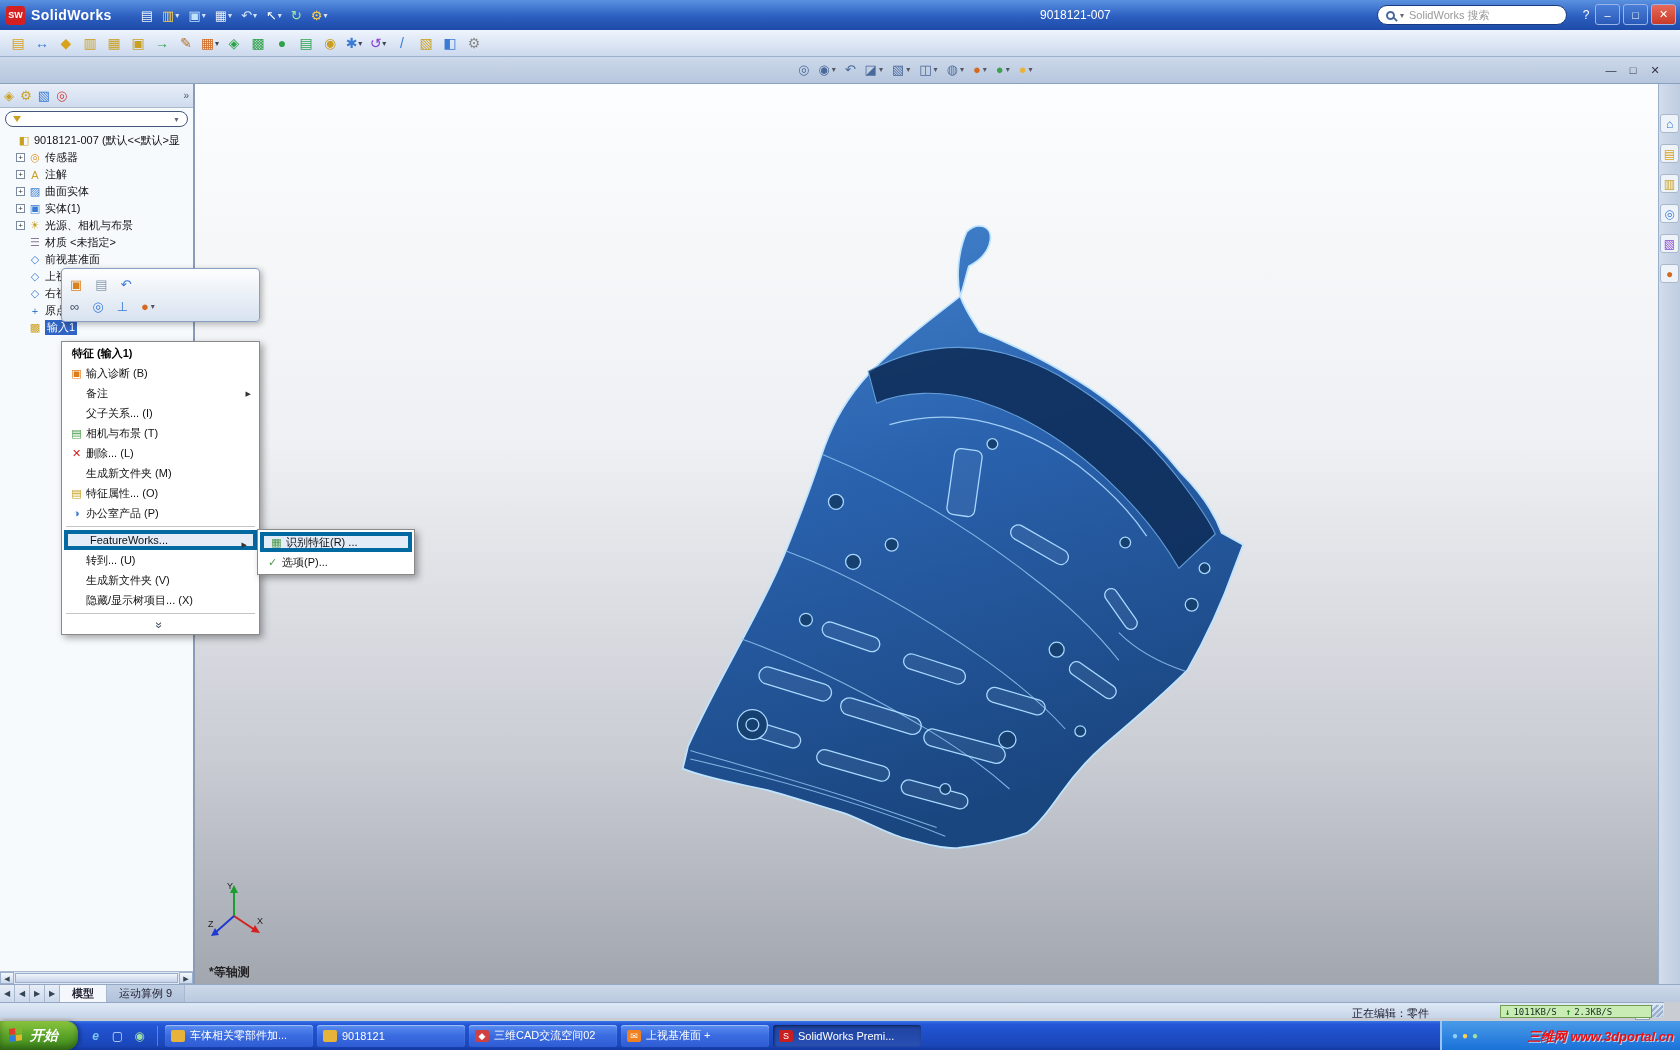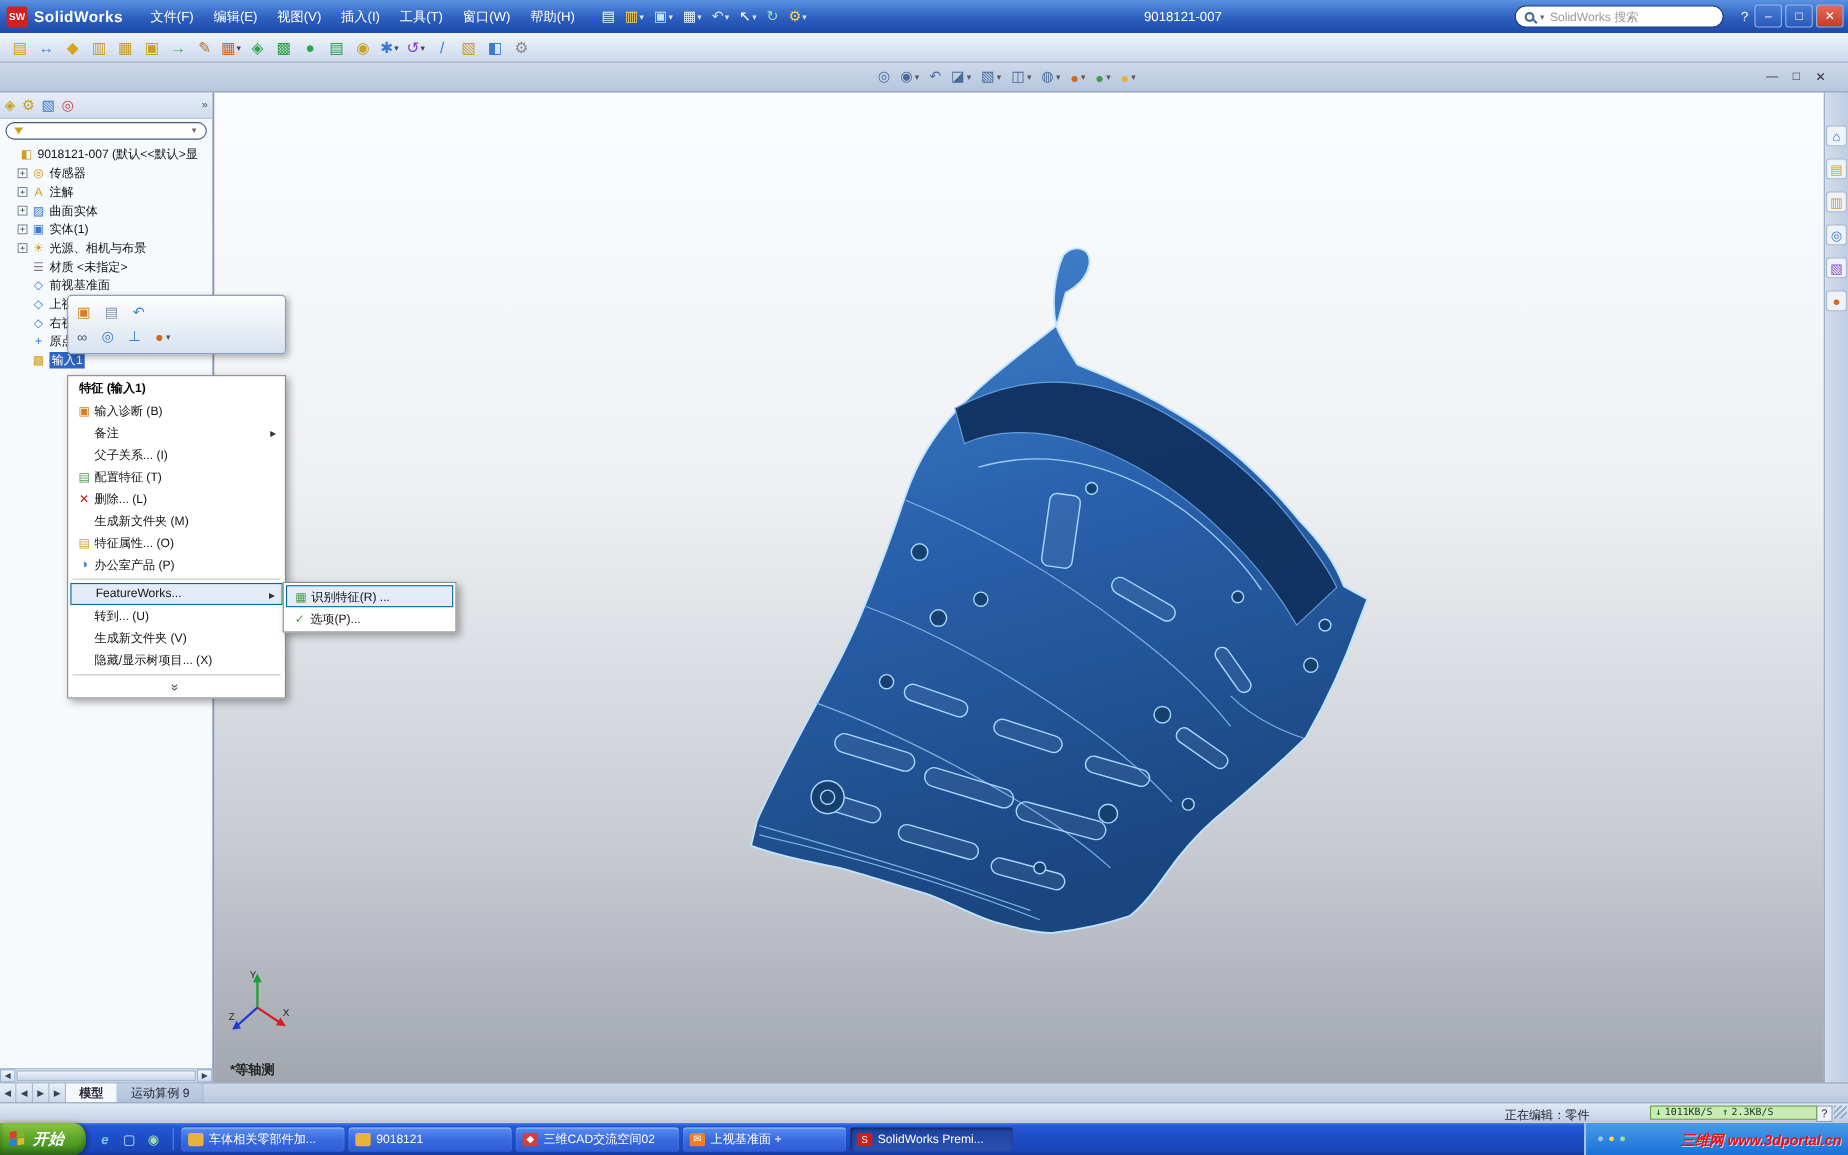--- a/index.html
+++ b/index.html
@@ -97,37 +97,37 @@
   .cbicon.dd::after{content:"▾";font-size:8px;color:#556;margin-left:2px;}
 
   
   .ctxmenu{position:absolute;left:61px;top:341px;width:199px;background:#fff;border:1px solid #8a8a8a;
     box-shadow:3px 3px 7px rgba(0,0,0,.35);z-index:50;padding:2px;}
   .ctxtitle{font-weight:bold;font-size:11px;height:19px;line-height:19px;padding:0 6px 0 8px;color:#000;}
   .mitem{display:flex;align-items:center;height:20px;padding:0 6px 0 3px;font-size:11px;color:#111;position:relative;}
   .mico{width:19px;text-align:center;font-size:11px;flex:none;}
   .mlabel{flex:1;white-space:nowrap;}
   .mitem.submenu::after{content:"▶";font-size:7px;color:#333;position:absolute;right:6px;top:7px;}
-  .mitem.highlight{background:#e4ecf8;border:1px solid #0369a1;}
+  .mitem.highlight{background:#e4ecf8;border:4px solid #0369a1;}
   .mitem.sep{height:7px;padding:0 2px;}
   .mitem.sep::before{content:"";flex:1;border-top:1px solid #c4c4c4;}
   .mitem.chevron{justify-content:center;height:15px;}
   .mitem.chevron .mlabel{flex:none;transform:rotate(90deg);font-size:12px;color:#345;}
   .submenu-box{position:absolute;left:257px;top:529px;width:158px;background:#fff;border:1px solid #8a8a8a;
     box-shadow:3px 3px 7px rgba(0,0,0,.35);z-index:60;padding:2px;}
 
   
   .bottomtabs{position:absolute;top:984px;left:0;right:0;height:18px;
     background:linear-gradient(180deg,#cdd9ea,#bac9de);border-top:1px solid #94a8c4;display:flex;align-items:stretch;z-index:15;}
   .btnav{width:15px;border-right:1px solid #a8b8d0;font-size:8px;display:flex;align-items:center;justify-content:center;
     color:#345;background:linear-gradient(180deg,#e8eef8,#ccd9ec);}
   .btab{padding:0 12px;font-size:11px;display:flex;align-items:center;border-right:1px solid #a8b8d0;
     background:linear-gradient(180deg,#c2d0e4,#b0c2da);color:#223;white-space:nowrap;}
   .btab.active{background:#f4f8fc;font-weight:bold;}
-  .statusbar{position:absolute;top:1002px;left:0;right:0;height:16px;
+  .statusbar{position:absolute;top:1002px;left:0;right:16px;height:16px;
     background:linear-gradient(180deg,#dfe9f6,#c6d4e8);border-top:1px solid #94a8c4;font-size:11px;color:#223;z-index:15;}
   .editing{position:absolute;right:235px;top:3px;white-space:nowrap;}
   .sbhelp{position:absolute;right:14px;top:2px;width:15px;height:15px;border:1px solid #8aa0c0;background:#eef3fa;
     text-align:center;line-height:14px;font-size:10px;}
   .grip{position:absolute;right:1px;bottom:1px;width:12px;height:12px;
     background:repeating-linear-gradient(135deg,#9ab0cc 0 2px,transparent 2px 4px);}
   .speedbox{position:absolute;left:1500px;top:1005px;width:152px;height:13px;background:#c8ecb4;border:1px solid #6f9e50;
     z-index:70;display:flex;align-items:center;font-size:9px;color:#132;padding:0 4px;gap:3px;
     font-family:"DejaVu Sans Mono",monospace;white-space:nowrap;}
   .sparrow{font-size:9px;color:#1a7a1a;font-weight:bold;}
@@ -163,29 +163,20 @@
     text-shadow:1px 1px 0 rgba(255,255,255,.65);white-space:nowrap;z-index:85;}
 </style>
 </head>
 <body>
 
 <div id="app">
 
   <div class="titlebar">
     <span class="swlogo">SW</span>
     <span class="appname">SolidWorks</span>
-    <div class="menus">
-      <span class="menuitem">文件(F)</span>
-        <span class="menuitem">编辑(E)</span>
-        <span class="menuitem">视图(V)</span>
-        <span class="menuitem">插入(I)</span>
-        <span class="menuitem">工具(T)</span>
-        <span class="menuitem">窗口(W)</span>
-        <span class="menuitem">帮助(H)</span>
-    </div>
     <div class="qicons">
       <span class="qicon" style="color: rgb(242, 246, 255);">▤</span>
         <span class="qicon dd" style="color: rgb(255, 210, 74);">▥</span>
         <span class="qicon dd" style="color: rgb(191, 227, 255);">▣</span>
         <span class="qicon dd" style="color: rgb(232, 238, 248);">▦</span>
         <span class="qicon dd" style="color: rgb(207, 224, 255);">↶</span>
         <span class="qicon dd" style="color: rgb(255, 255, 255);">↖</span>
         <span class="qicon" style="color: rgb(159, 232, 159);">↻</span>
         <span class="qicon dd" style="color: rgb(255, 210, 74);">⚙</span>
     </div>
@@ -433,21 +424,21 @@
         <div class="mitem submenu">
           <span class="mico"></span>
           <span class="mlabel">备注</span>
         </div>
         <div class="mitem">
           <span class="mico"></span>
           <span class="mlabel">父子关系... (I)</span>
         </div>
         <div class="mitem">
           <span class="mico" style="color: rgb(74, 154, 74);">▤</span>
-          <span class="mlabel">配置特征 (T)</span>
+          <span class="mlabel">相机与布景 (T)</span>
         </div>
         <div class="mitem">
           <span class="mico" style="color: rgb(212, 32, 32);">✕</span>
           <span class="mlabel">删除... (L)</span>
         </div>
         <div class="mitem">
           <span class="mico"></span>
           <span class="mlabel">生成新文件夹 (M)</span>
         </div>
         <div class="mitem">

